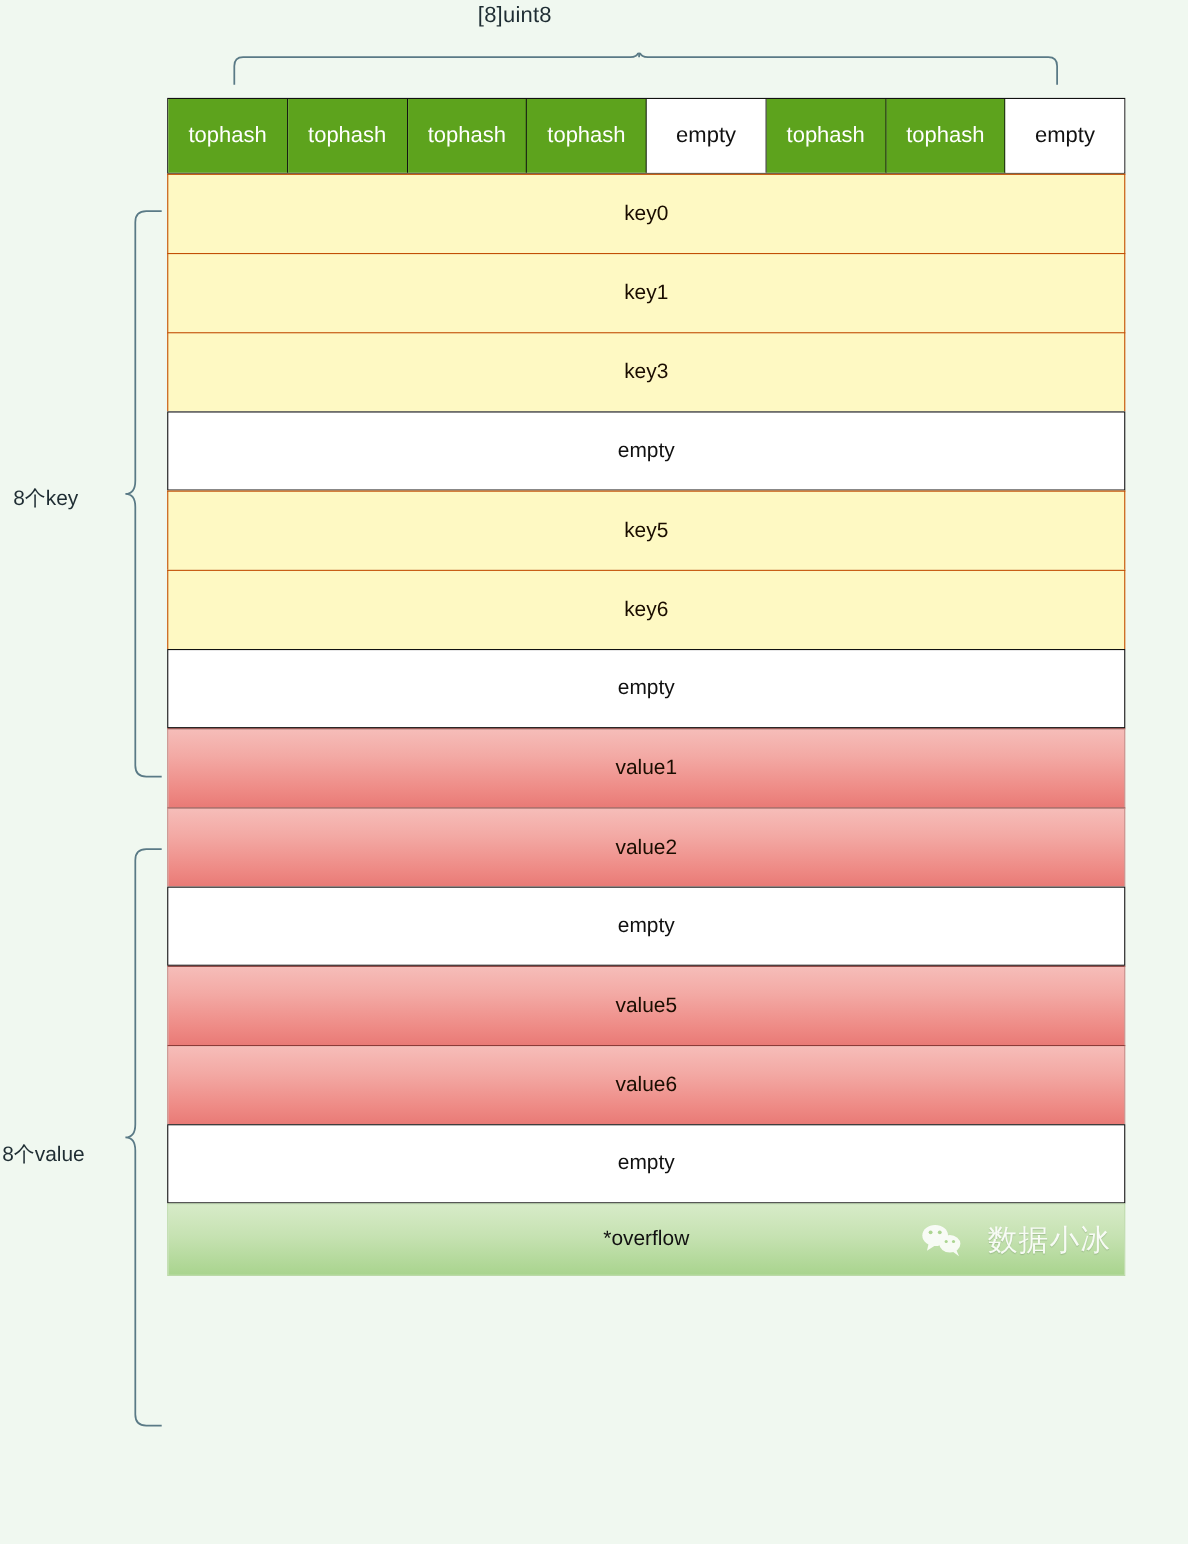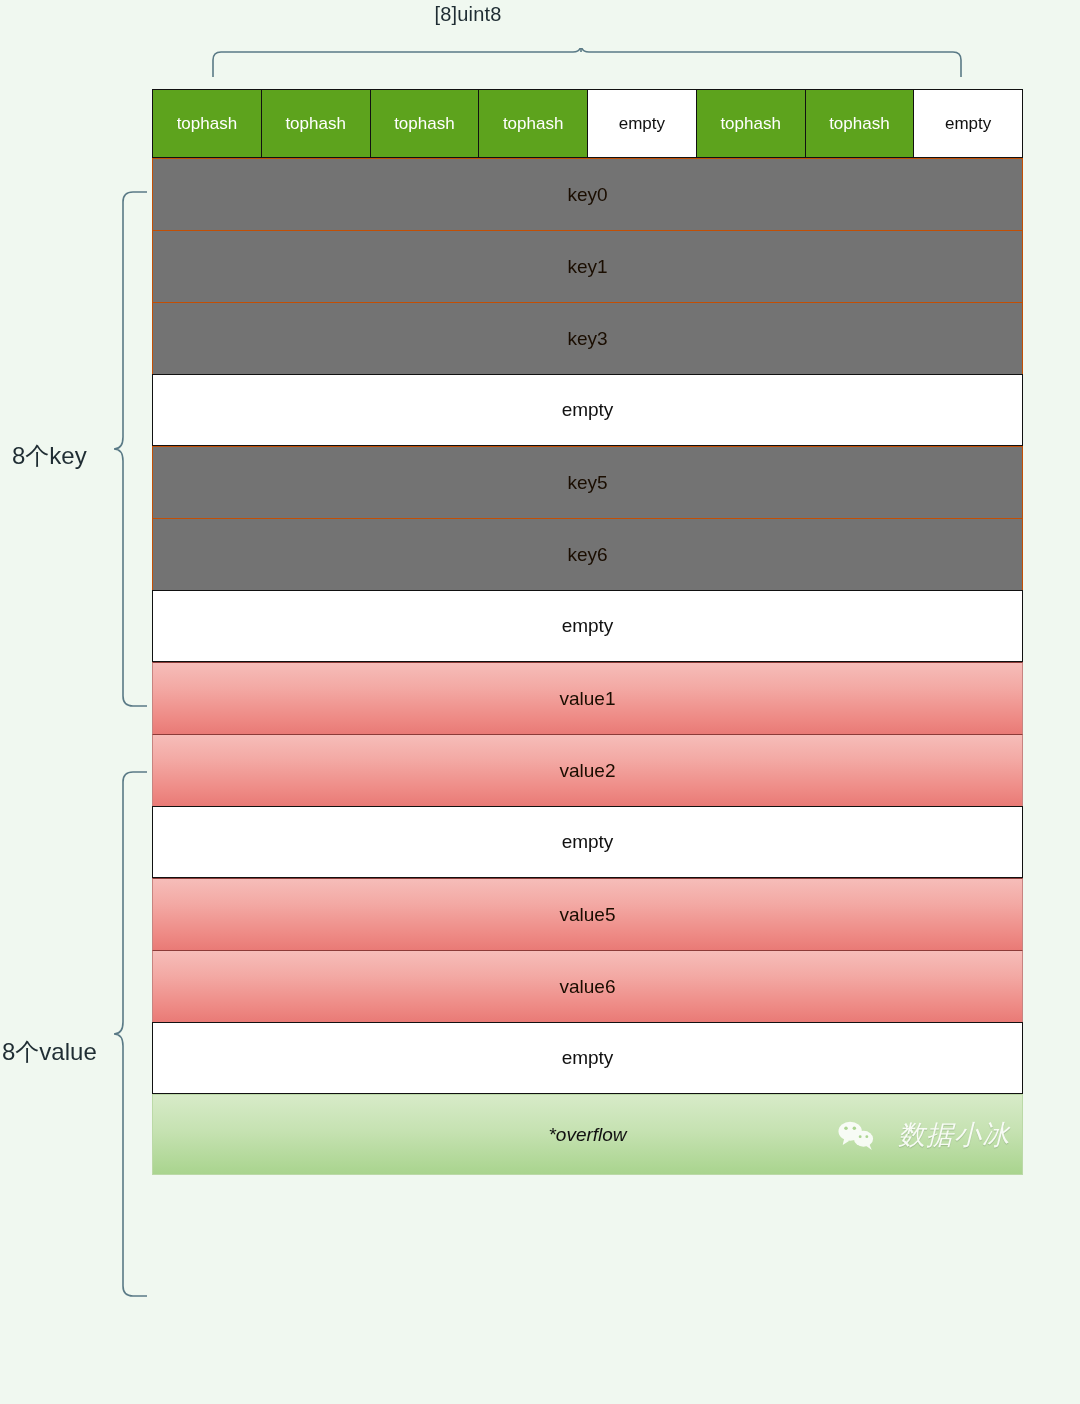--- a/index.html
+++ b/index.html
@@ -38,21 +38,21 @@
     position: absolute;
     left: 207px;
     top: 48px;
     width: 760px;
     height: 30px;
   }
 
   
   .side-label {
     position: absolute;
-    font-size: 24px;
+    font-size: 19px;
     color: #1f2d33;
     white-space: nowrap;
     text-align: right;
   }
   .side-label.key   { left: 12px;  top: 440px; }
   .side-label.value { left: 2px;   top: 1036px; }
 
   .side-brace {
     position: absolute;
     width: 36px;
@@ -74,21 +74,21 @@
     height: 69px;
     border: 1.5px solid #111;
     box-sizing: border-box;
     background: #fff;
   }
   .th-cell {
     flex: 1 1 0;
     display: flex;
     align-items: center;
     justify-content: center;
-    font-size: 17px;
+    font-size: 20px;
     border-right: 1.5px solid #111;
     box-sizing: border-box;
   }
   .th-cell:last-child { border-right: none; }
   .th-cell.filled {
     background: #5DA31D;
     color: #ffffff;
   }
   .th-cell.empty {
     background: #ffffff;
@@ -99,21 +99,21 @@
   .slot {
     height: 72px;
     display: flex;
     align-items: center;
     justify-content: center;
     font-size: 19px;
     box-sizing: border-box;
     position: relative;
   }
   .slot.key-filled {
-    background: #737373;
+    background: #fef9c3;
     color: #1a0d00;
     border-top: 1.5px solid #C24F05;
     border-left: 1.5px solid #C24F05;
     border-right: 1.5px solid #C24F05;
   }
   .slot.key-empty {
     background: #ffffff;
     color: #111111;
     border: 1.5px solid #111111;
   }
@@ -126,22 +126,21 @@
   }
   .slot.value-empty {
     background: #ffffff;
     color: #111111;
     border: 1.5px solid #111111;
   }
   .slot.overflow {
     background: linear-gradient(to bottom, #D7EBC8 0%, #C6E2B2 45%, #A9D48E 100%);
     color: #111111;
     border: 1px solid #BBD9A7;
-    height: 81px;
-    font-style: italic;
+    height: 66px;
   }
 
   
   .watermark {
     position: absolute;
     right: 12px;
     top: 50%;
     transform: translateY(-50%);
     display: flex;
     align-items: center;

